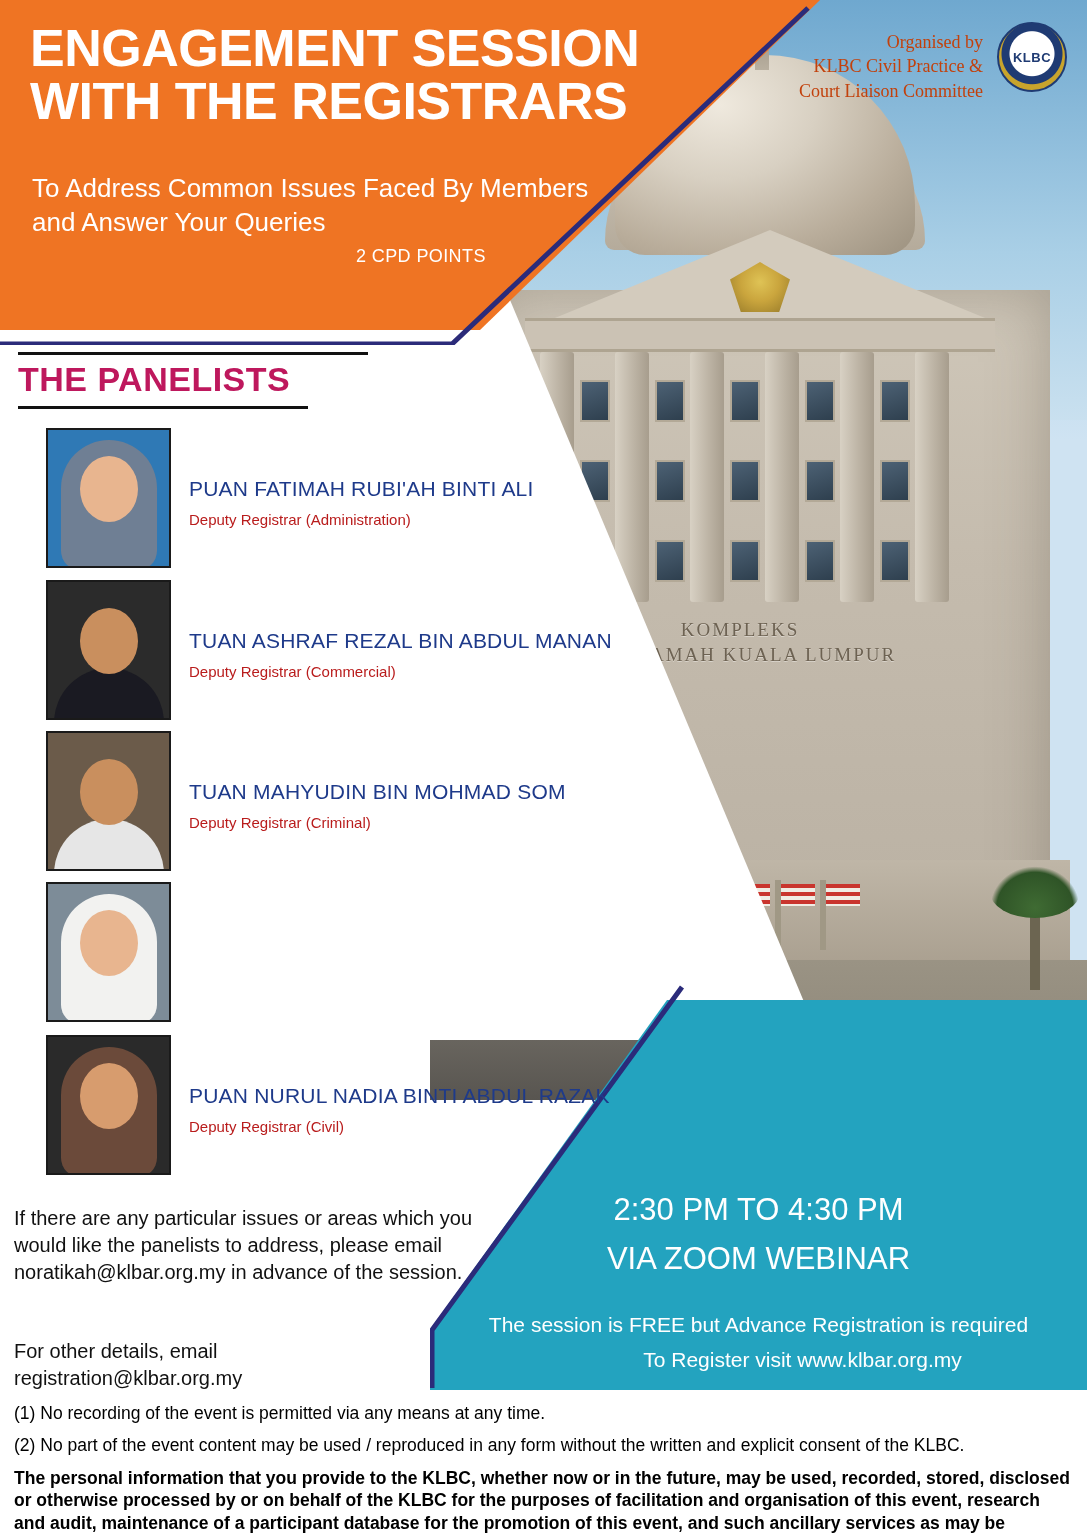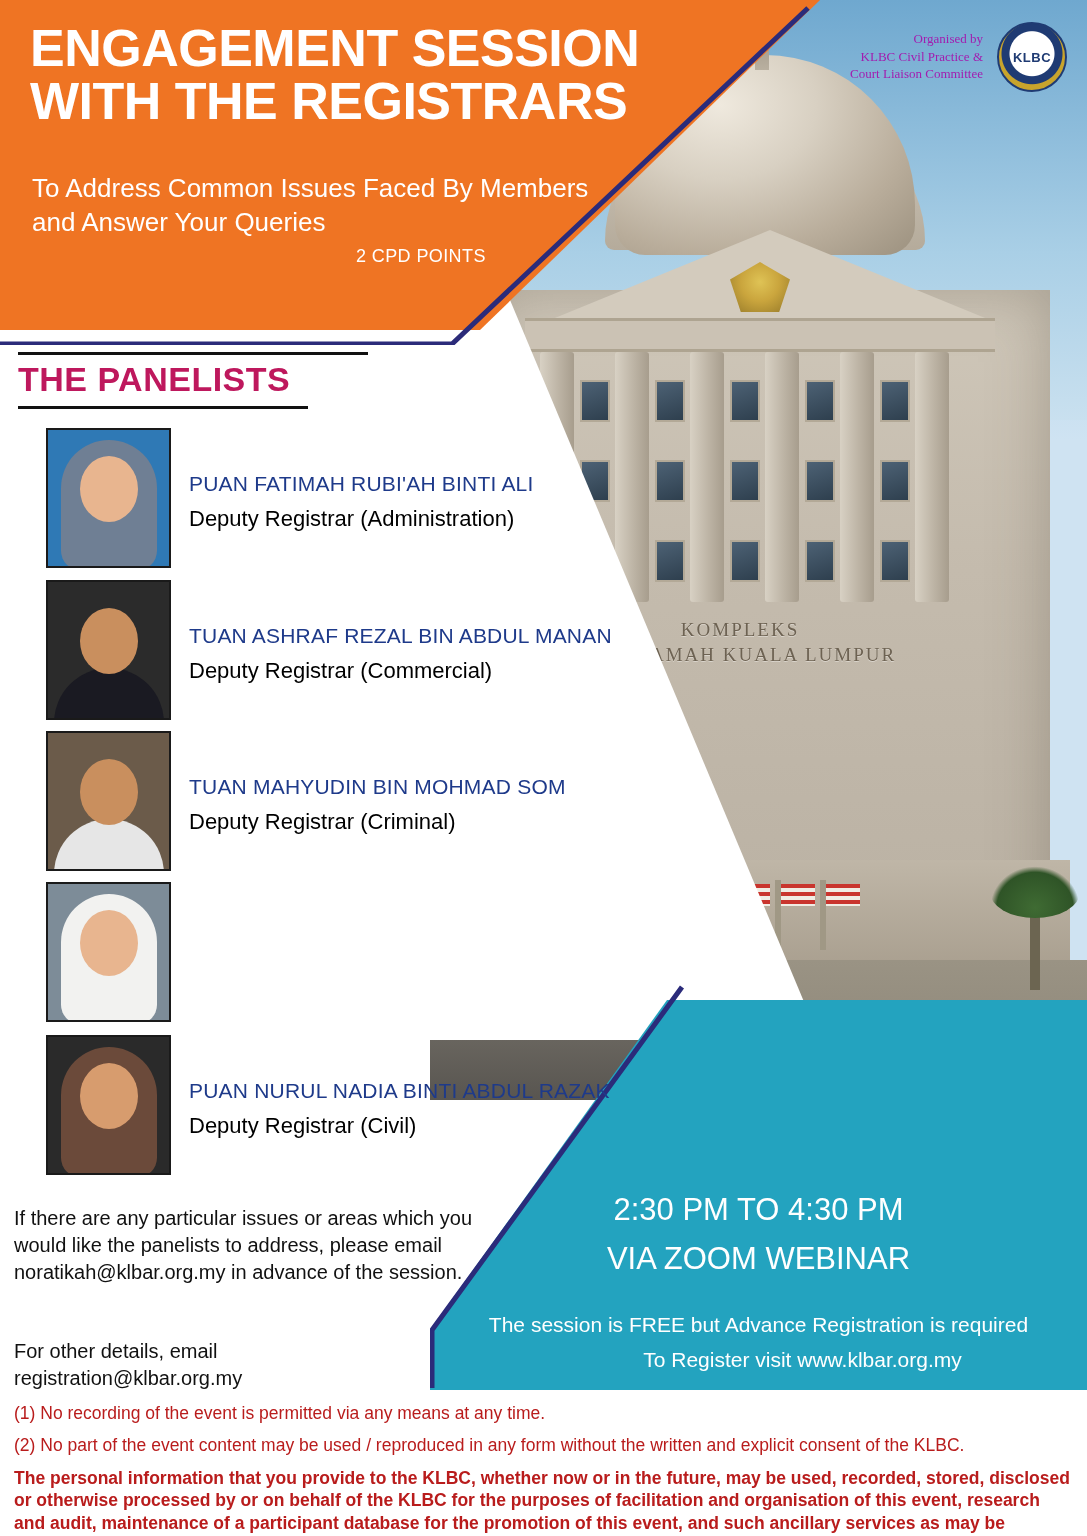--- a/index.html
+++ b/index.html
@@ -155,21 +155,21 @@
     position: absolute; left: 32px; top: 172px; width: 560px; z-index: 6;
     color: #ffffff; font-size: 26px; line-height: 1.3;
   }
   .cpd {
     position: absolute; left: 356px; top: 246px; z-index: 6;
     color: #ffffff; font-size: 18px; letter-spacing: .4px;
   }
 
   .organised {
     position: absolute; right: 104px; top: 30px; z-index: 7;
-    text-align: right; color: #a21caf; font-size: 13px; line-height: 1.35;
+    text-align: right; color: #c2410c; font-size: 18px; line-height: 1.35;
     font-family: "Liberation Serif", serif;
   }
   .kl-logo {
     position: absolute; right: 20px; top: 22px; z-index: 7;
     width: 70px; height: 70px; border-radius: 50%;
     background: radial-gradient(circle at 50% 45%, #ffffff 0 22px, #1f3b73 23px 30px, #c8a42c 31px 35px);
     border: 2px solid #1f3b73;
     display:flex; align-items:center; justify-content:center;
     color:#1f3b73; font-size: 13px; font-weight: 700; letter-spacing: .5px;
   }
@@ -204,21 +204,21 @@
   .pimg .body {
     position:absolute; left: 50%; bottom: -12px; width: 110px; height: 62px;
     transform: translateX(-50%); border-radius: 56px 56px 0 0;
   }
   .pimg .scarf {
     position:absolute; left: 50%; top: 10px; width: 96px; height: 130px;
     transform: translateX(-50%); border-radius: 50px 50px 20px 20px;
   }
   .ptext { padding-top: 8px; }
   .pname { font-size: 21px; color: #1e3a8a; letter-spacing: .2px; }
-  .prole { font-size: 22px; color: #000000; margin-top: 10px; }
+  .prole { font-size: 15px; color: #b91c1c; margin-top: 10px; }
 
   
   .teal {
     position: absolute; left: 430px; top: 1000px; width: 657px; height: 390px;
     background: #23a3bf; z-index: 4;
     clip-path: polygon(237px 0, 657px 0, 657px 390px, 0 390px, 0 330px);
   }
   .teal-outline {
     position:absolute; left: 430px; top: 985px; width: 657px; height: 405px;
     z-index: 5; pointer-events:none;
@@ -240,21 +240,21 @@
   }
   .other {
     position: absolute; left: 14px; top: 1338px; width: 420px; z-index: 6;
     font-size: 20px; line-height: 1.35; color: #111;
   }
 
   
   .footer {
     position: absolute; left: 0; top: 1396px; width: 1087px; height: 140px;
     background: #ffffff; z-index: 8; padding: 6px 14px 0 14px;
-    font-size: 17.5px; line-height: 1.28; color: #b91c1c;
+    font-size: 17.5px; line-height: 1.28; color: #000000;
   }
   .footer p { margin-bottom: 10px; }
   .footer p:last-child { margin-bottom: 0; font-weight: bold; }
 </style>
 </head>
 <body>
 
 <div class="poster">
 
   <div class="photo">

